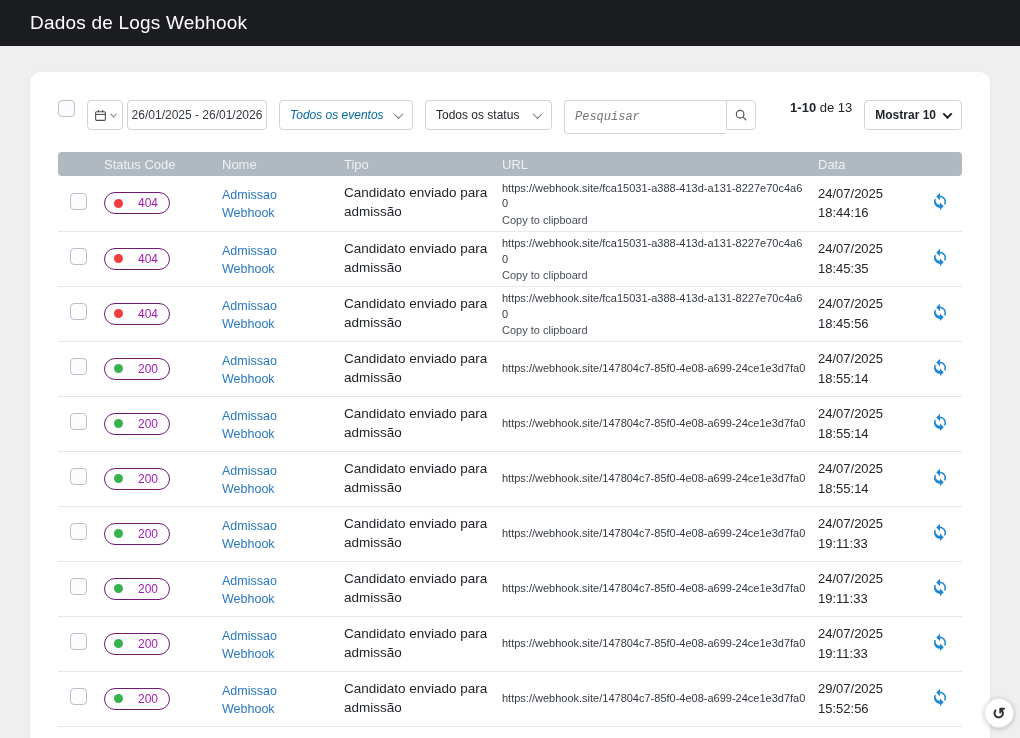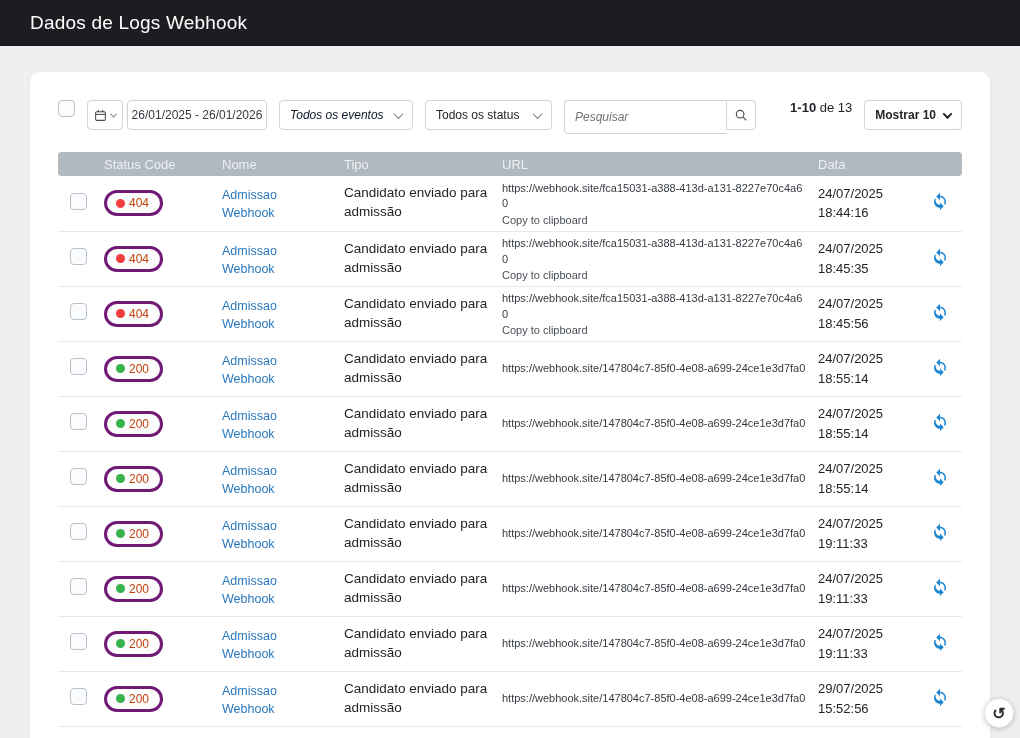--- a/index.html
+++ b/index.html
@@ -17,30 +17,30 @@
   
   .toolbar { display:flex; align-items:flex-start; gap:12px; }
   .checkbox { width:17px; height:17px; border:1.5px solid #b9c0c7; border-radius:4px;
     background:#fbfcfd; display:inline-block; flex:0 0 auto; cursor:pointer; }
   .ctrl { height:30px; border:1px solid #ced4da; border-radius:4px; background:#fff;
     display:flex; align-items:center; font-size:12px; color:#343a40; }
   .date-group { display:flex; gap:4px; }
   .cal-btn { width:36px; justify-content:center; gap:4px; cursor:pointer; }
   .date-input { width:140px; justify-content:center; }
   .select { padding:0 10px; justify-content:space-between; cursor:pointer; }
-  .select.events { width:134px; font-style:italic; color:#0f172a; }
+  .select.events { width:134px; font-style:italic; color:#0369a1; }
   .select.status { width:127px; color:#212529; }
   .chev { width:7px; height:7px; border-right:1.5px solid #6c757d; border-bottom:1.5px solid #6c757d;
     transform:rotate(45deg) translate(-1px,-1px); display:inline-block; flex:0 0 auto; }
   .chev.small { width:5px; height:5px; }
   .chev.bold { border-color:#212529; border-width:2px; }
   .search-group { display:flex; }
   .search-input { width:162px; border:1px solid #ced4da; border-right:none;
     border-radius:4px 0 0 4px; height:16px; padding:16px 10px; font-size:12px; font-style:italic;
-    color:#495057; outline:none; font-family:Liberation Sans, sans-serif; }
+    color:#495057; outline:none; font-family:Liberation Mono, monospace; }
   .search-btn { width:30px; height:30px; border:1px solid #ced4da; border-radius:0 4px 4px 0;
     background:#fff; display:flex; align-items:center; justify-content:center; cursor:pointer; }
   .spacer { flex:1; }
   .pagination { font-size:13px; color:#212529; white-space:nowrap; }
   .pagination .range { font-weight:600; }
   .show-btn { padding:0 10px; gap:8px; font-weight:700; font-size:12px; color:#212529; cursor:pointer; }
 
   
   table { width:100%; border-collapse:collapse; table-layout:fixed; margin-top:18px; }
   thead th { background:#b0b8c0; color:#eef1f3; font-size:13px; font-weight:400;
@@ -49,23 +49,23 @@
   thead th:last-child { border-radius:0 4px 4px 0; }
   tbody td { height:55px; border-bottom:1px solid #e6e8ea; padding:0 6px; vertical-align:middle; }
   .col-check { width:40px; text-align:center; }
   .col-status { width:118px; }
   .col-name { width:122px;margin-top:12px; }
   .col-type { width:158px; }
   .col-url { width:316px; }
   .col-date { width:105px; }
   .col-action { width:45px; text-align:center; }
 
-  .badge { display:inline-flex; align-items:center; gap:4px; padding:3px 11px 3px 9px;
-    border:3px solid #701a75; border-radius:999px; background:#fdfdfd;
-    font-size:12px; color:#c2410c; }
+  .badge { display:inline-flex; align-items:center; gap:15px; padding:3px 11px 3px 9px;
+    border:1px solid #701a75; border-radius:999px; background:#fdfdfd;
+    font-size:12px; color:#a21caf; }
   .dot { width:9px; height:9px; border-radius:50%; display:inline-block; }
   .link { color:#2878bd; font-size:12.5px; text-decoration:none; cursor:pointer; }
   .type-text { font-size:13.5px; color:#212529; line-height:1.4; }
   .url-text { font-size:11px; color:#343a40; line-height:1.4; word-break:break-all; }
   .copy-text { font-size:11px; color:#495057; margin-top:2px; cursor:pointer; }
   .date-text { font-size:13px; color:#212529; line-height:1.5; }
   .refresh-btn { display:inline-flex; cursor:pointer; }
 
   
   .fab { position:fixed; right:6px; bottom:10px; width:30px; height:30px; border-radius:50%;

